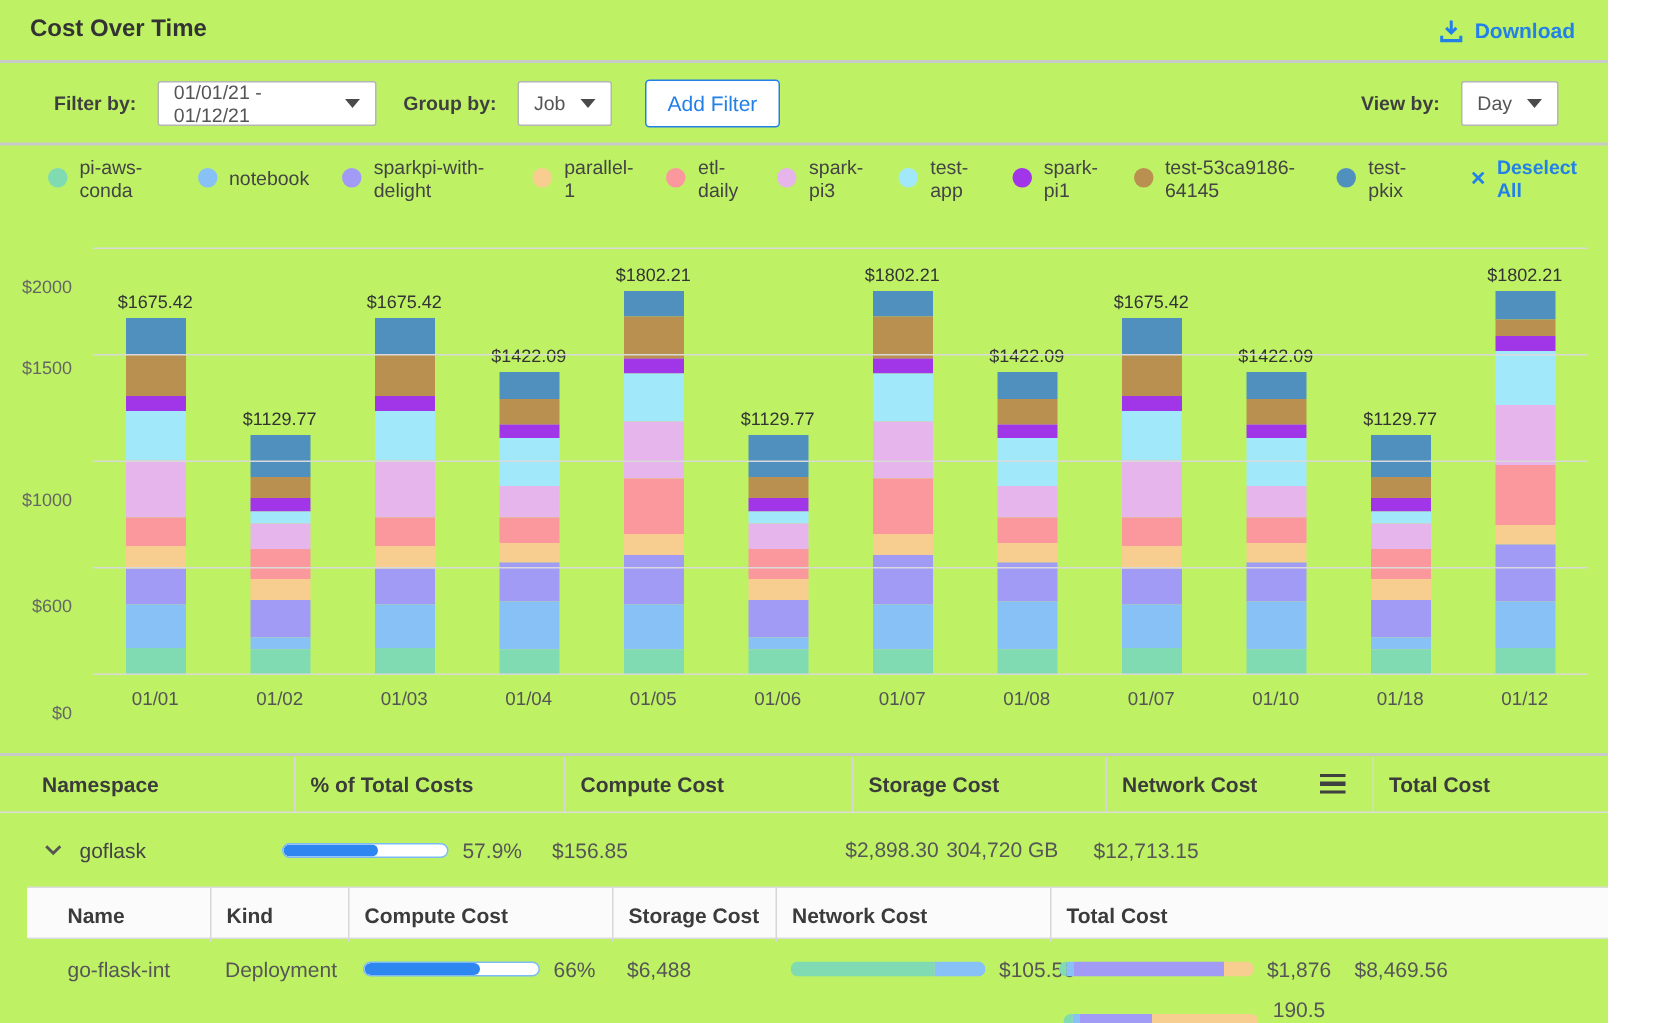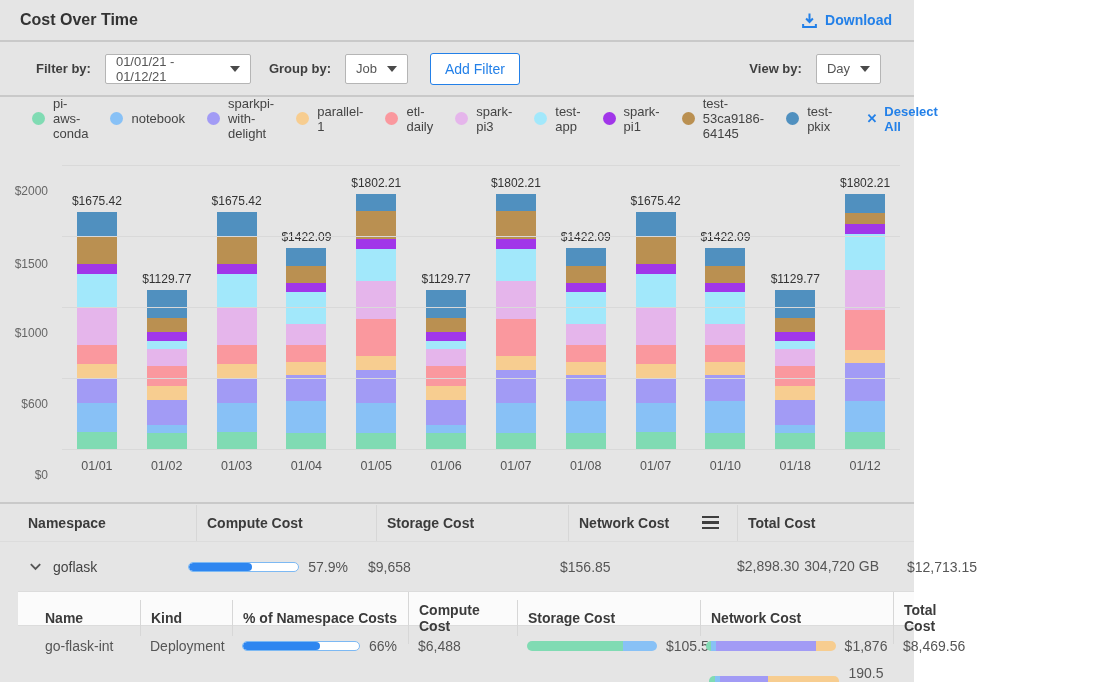--- a/index.html
+++ b/index.html
@@ -1,20 +1,20 @@
 <!DOCTYPE html>
 <html><head>
 <meta charset="utf-8">
 <style>
   * { box-sizing: border-box; margin: 0; padding: 0; }
   body {
     width: 1112px; height: 682px; overflow: hidden; background: #fff;
     font-family: "Liberation Sans", sans-serif; color: #4a4a4a;
   }
-  .page { width: 914px; height: 682px; position: relative; background:#e5e5e5; }
+  .page { width: 1072px; height: 682px; position: relative; background:#bef264; }
 
   
   .top-header {
     height: 42px; display: flex; align-items: center; justify-content: space-between;
     padding: 0 22px 0 20px; border-bottom: 2px solid #c9c9c9;
   }
   .page-title { font-size: 16px; font-weight: bold; color: #333; }
   .download-btn { display: flex; align-items: center; gap: 7px; cursor: pointer; }
   .download-btn span { color: #2380e8; font-weight: bold; font-size: 14px; }
 
@@ -376,27 +376,28 @@
         <div class="xlabel">01/07</div>
         <div class="xlabel">01/08</div>
         <div class="xlabel">01/07</div>
         <div class="xlabel">01/10</div>
         <div class="xlabel">01/18</div>
         <div class="xlabel">01/12</div>
       </div>
   <div class="ylabel" style="top: 302px;">$0</div>
       <div class="ylabel" style="top: 231px;">$600</div>
       <div class="ylabel" style="top: 160px;">$1000</div>
-      <div class="ylabel" style="top: 91px;">$1500</div>
+      <div class="ylabel" style="top: 72px;">$1500</div>
       <div class="ylabel" style="top: 18px;">$2000</div>
     </div>
 
   <div class="table-section">
     <div class="ns-grid ns-header">
       <div class="th">Namespace</div>
+      <div class="th sep">% of Total Costs</div>
       <div class="th sep">Compute Cost</div>
       <div class="th sep">Storage Cost</div>
       <div class="th sep">
         <span>Network  Cost</span>
         <span class="hamburger">
             <i></i>
             <i></i>
             <i></i>
           </span>
       </div>
@@ -411,33 +412,31 @@
             </svg>
         </span>
         <span>goflask</span>
       </div>
       <div class="td pct-cell">
         <div class="progress-pill">
             <div class="progress-fill" id="ns-fill" style="width: 57.9%;"></div>
           </div>
         <span>57.9%</span>
       </div>
-      <div class="td">$9,658</div>
       <div class="td">$156.85</div>
       <div class="td two-line">
         <div>$2,898.30</div>
         <div>304,720 GB</div>
       </div>
       <div class="td">$12,713.15</div>
     </div>
 
     <div class="wl-grid ns-header wl-header">
       <div class="th" style="padding-left:27px;">Name</div>
       <div class="th sep">Kind</div>
-      <div class="th sep">% of Namespace Costs</div>
       <div class="th sep">Compute Cost</div>
       <div class="th sep">Storage Cost</div>
       <div class="th sep">Network Cost</div>
       <div class="th sep">Total Cost</div>
     </div>
 
     <div class="wl-grid wl-row">
       <div class="td" style="padding-left:27px;">go-flask-int</div>
       <div class="td">Deployment</div>
       <div class="td pct-cell">

